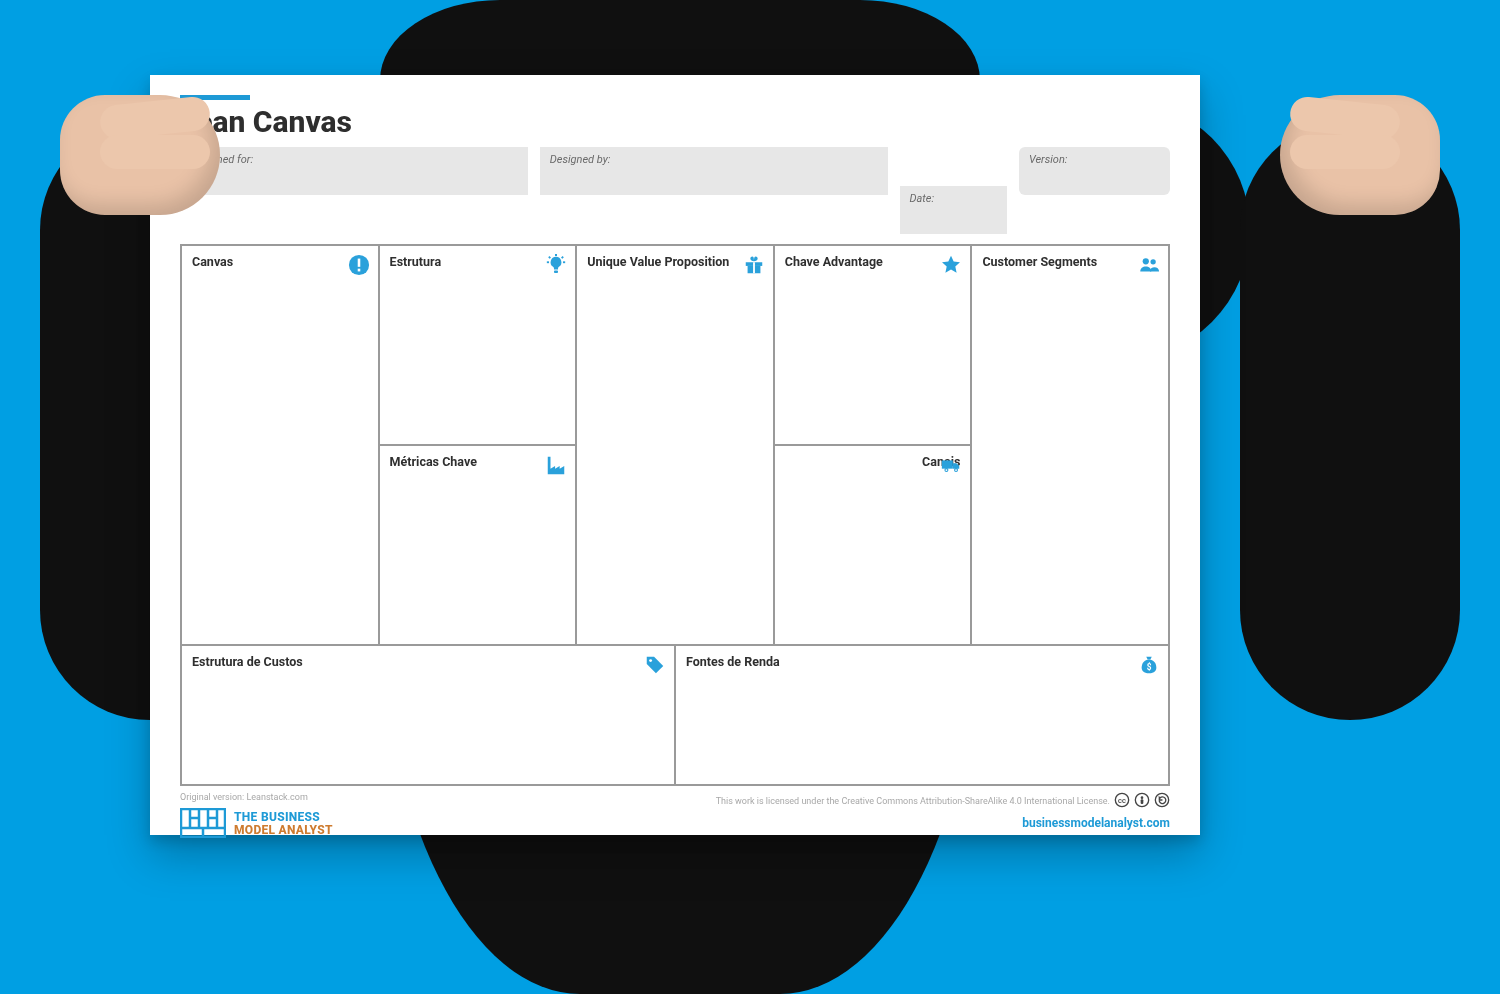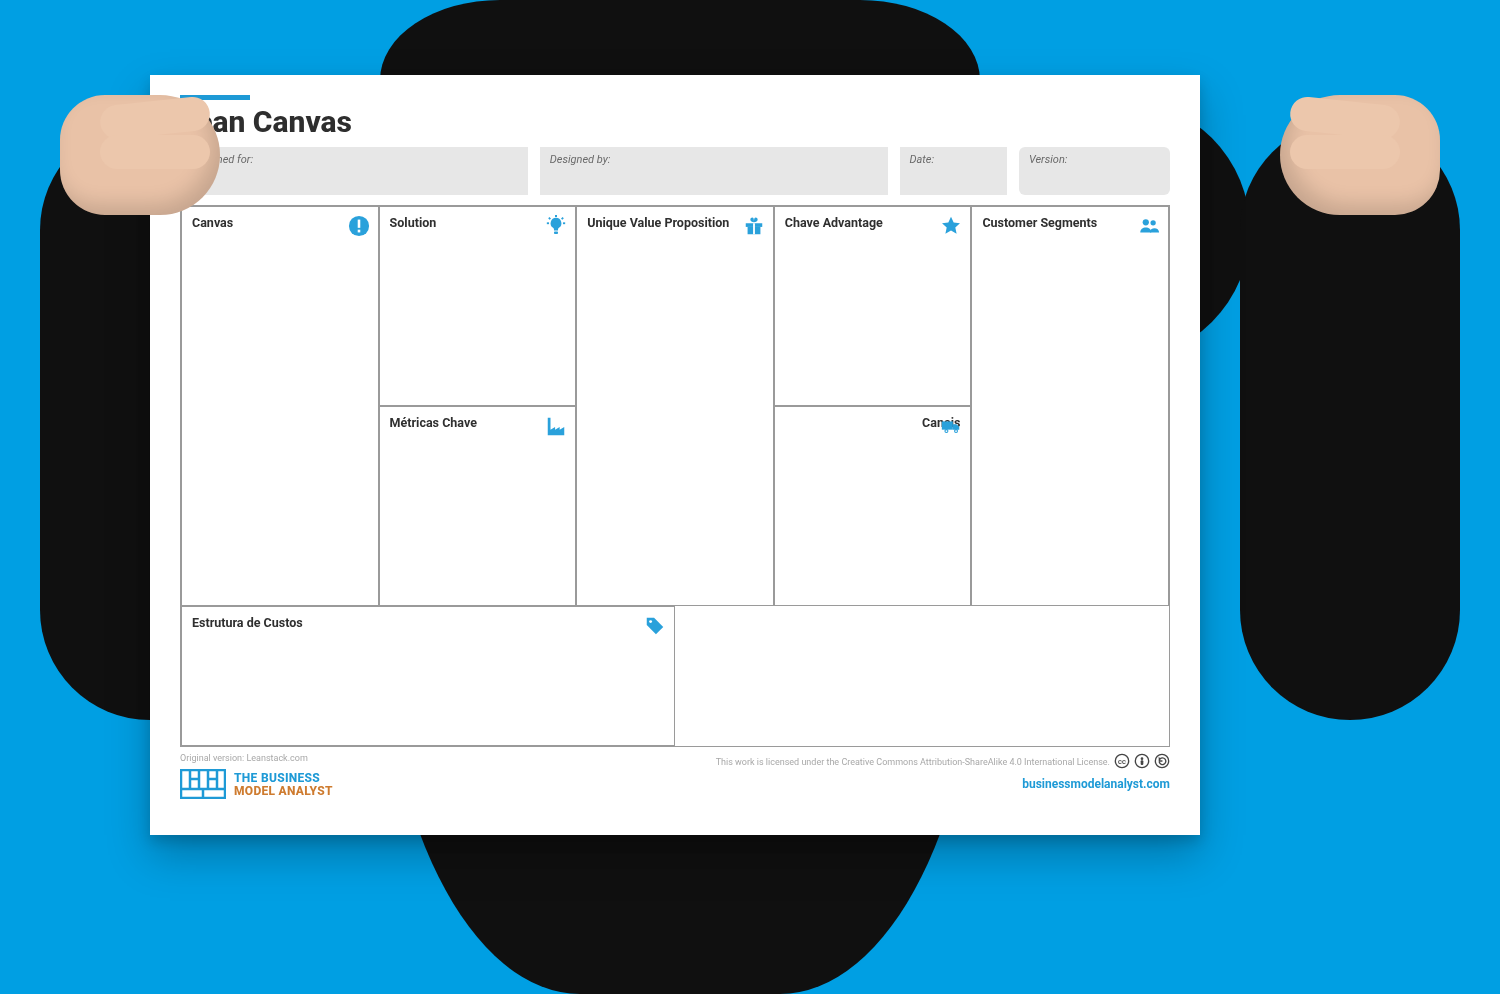--- a/index.html
+++ b/index.html
@@ -73,21 +73,21 @@
   }
   .meta {
     display:flex; gap:12px; margin-bottom:10px;
   }
   .meta .box {
     background:#e7e7e7; height:48px; padding:6px 10px;
     font-size:11px; color:#6a6a6a; font-style:italic;
   }
   .meta .b1{flex:3;}
   .meta .b2{flex:3;}
-  .meta .b3{flex:0.8;}
+  .meta .b3{flex:0.8;margin-top:39px;}
   .meta .b4{flex:1.2;border-radius:6px;}
 
   .canvas {
     display:grid;
     grid-template-columns: repeat(10, 1fr);
     grid-template-rows: 200px 200px 140px;
     border:1px solid #9a9a9a;
   }
   .cell {
     border:1px solid #9a9a9a;
@@ -170,21 +170,21 @@
       <span class="icon">
         <svg viewBox="0 0 24 24">
             <circle class="b" cx="12" cy="12" r="11"></circle>
             <rect x="10.6" y="5" width="2.8" height="9" fill="#fff"></rect>
             <rect x="10.6" y="16" width="2.8" height="3" fill="#fff"></rect>
           </svg>
       </span>
     </div>
 
     <div class="cell c-solution">
-      <div class="label">Solution</div>
+      <div class="label">Estrutura</div>
       <span class="icon">
         <svg viewBox="0 0 24 24">
          <g class="b">
            <path d="M12 3a6 6 0 0 0-3.2 11c.7.5 1 1 1 1.8V17h4.4v-1.2c0-.8.3-1.3 1-1.8A6 6 0 0 0 12 3z"></path>
            <rect x="9.8" y="18" width="4.4" height="2.6" rx="1"></rect>
            <rect x="11" y="0" width="2" height="2.2"></rect>
               <rect x="11" y="0" width="2" height="2.2"></rect>
            <rect x="2" y="8" width="2.4" height="2"></rect>
               <rect x="19.6" y="8" width="2.4" height="2"></rect>
            <rect x="4" y="2.5" width="2" height="2.4" transform="rotate(-40 5 3.7)"></rect>
@@ -263,20 +263,32 @@
       <span class="icon">
         <svg viewBox="0 0 24 24">
             <g class="b">
           <path d="M3 3h8l10 10-8 8L3 11z"></path>
               <circle cx="7.2" cy="7.2" r="1.6" fill="#fff"></circle>
         </g>
           </svg>
       </span>
     </div>
 
+    <div class="cell c-revenue">
+      <div class="label">Fontes de Renda</div>
+      <span class="icon">
+        <svg viewBox="0 0 24 24">
+            <g class="b">
+          <path d="M9 3h6l-1.5 3h-3z"></path>
+              <path d="M12 6c5 0 8 4 8 9 0 3-2 6-8 6s-8-3-8-6c0-5 3-9 8-9z"></path>
+        </g>
+            <text x="12" y="17" text-anchor="middle" font-size="9" font-weight="700" fill="#fff">$</text>
+          </svg>
+      </span>
+    </div>
 
   </div>
 
   <div class="footer">
     <div>
       <div>Original version: Leanstack.com</div>
       <div class="brand">
         <span class="brand-logo">
           <svg width="46" height="30" viewBox="0 0 46 30">
             <rect x="1" y="1" width="44" height="28" fill="none" stroke="#1e9ad6" stroke-width="2.5"></rect>

